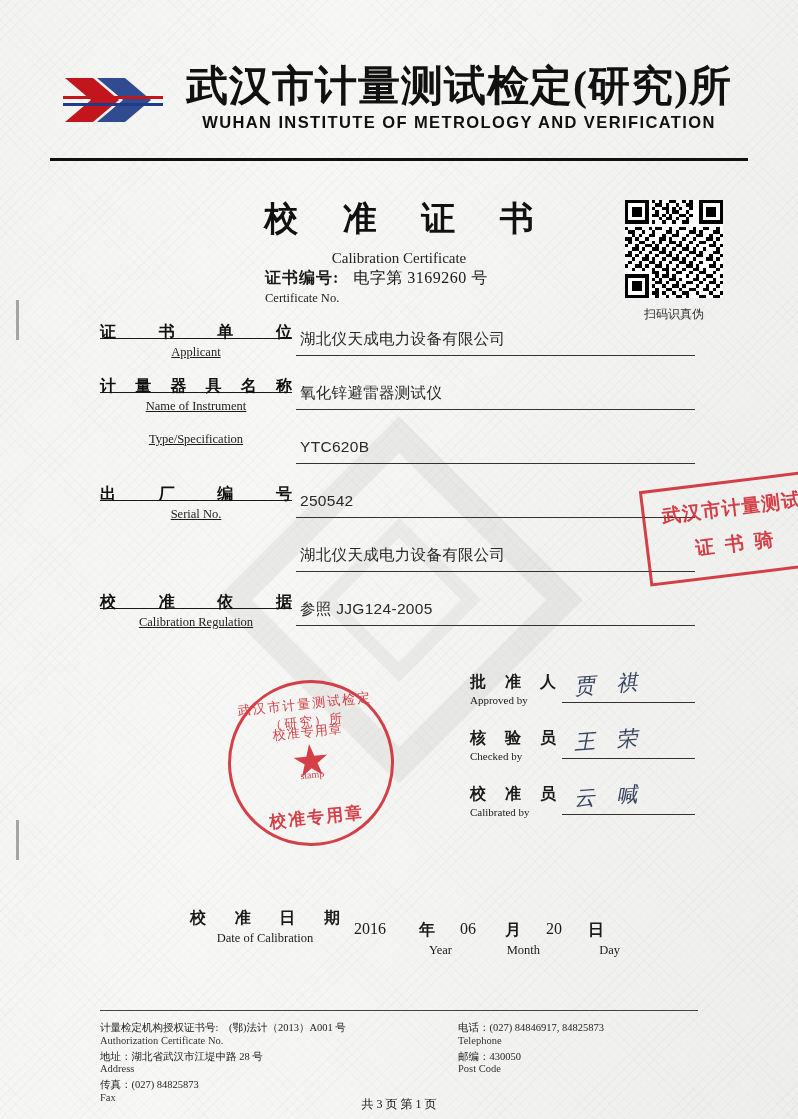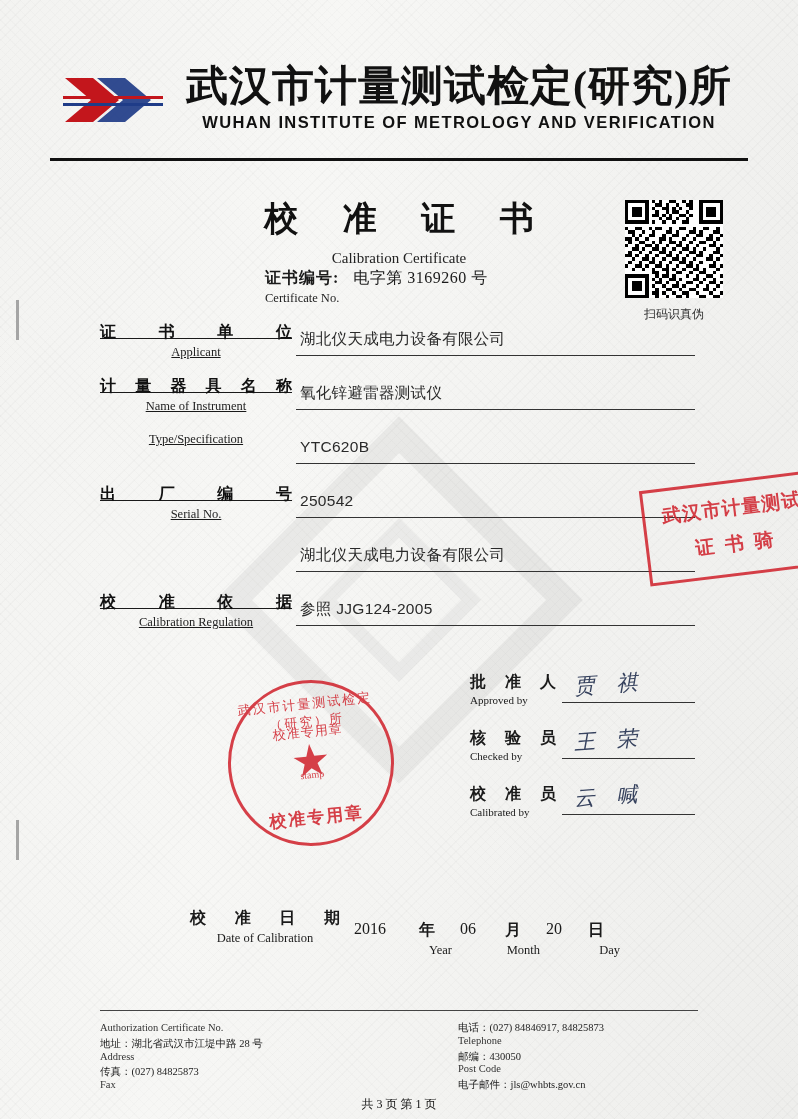--- a/index.html
+++ b/index.html
@@ -815,20 +815,21 @@
     <div class="date-part" style="left:382px;width:48px;">
       <span class="date-unit-cn">日</span>
       <span class="date-unit-en">Day</span>
     </div>
   </div>
 
   <div class="footer-rule"></div>
   <div class="footer">
     <div class="foot-col-left">
       <div class="foot-item">
+        <span class="foot-cn">计量检定机构授权证书号:　(鄂)法计（2013）A001 号</span>
         <span class="foot-en">Authorization Certificate No.</span>
       </div>
       <div class="foot-item">
         <span class="foot-cn">地址：湖北省武汉市江堤中路 28 号</span>
         <span class="foot-en">Address</span>
       </div>
       <div class="foot-item">
         <span class="foot-cn">传真：(027) 84825873</span>
         <span class="foot-en">Fax</span>
       </div>
@@ -836,20 +837,19 @@
     <div class="foot-col-right">
       <div class="foot-item">
         <span class="foot-cn">电话：(027) 84846917, 84825873</span>
         <span class="foot-en">Telephone</span>
       </div>
       <div class="foot-item">
         <span class="foot-cn">邮编：430050</span>
         <span class="foot-en">Post Code</span>
       </div>
       <div class="foot-item">
-        <span class="foot-cn">电子邮件：jls@whbts.gov.cn</span>
       </div>
     </div>
   </div>
 
   <div class="page-count">共 3 页 第 1 页</div>
 
 </div>
 
 </body></html>

